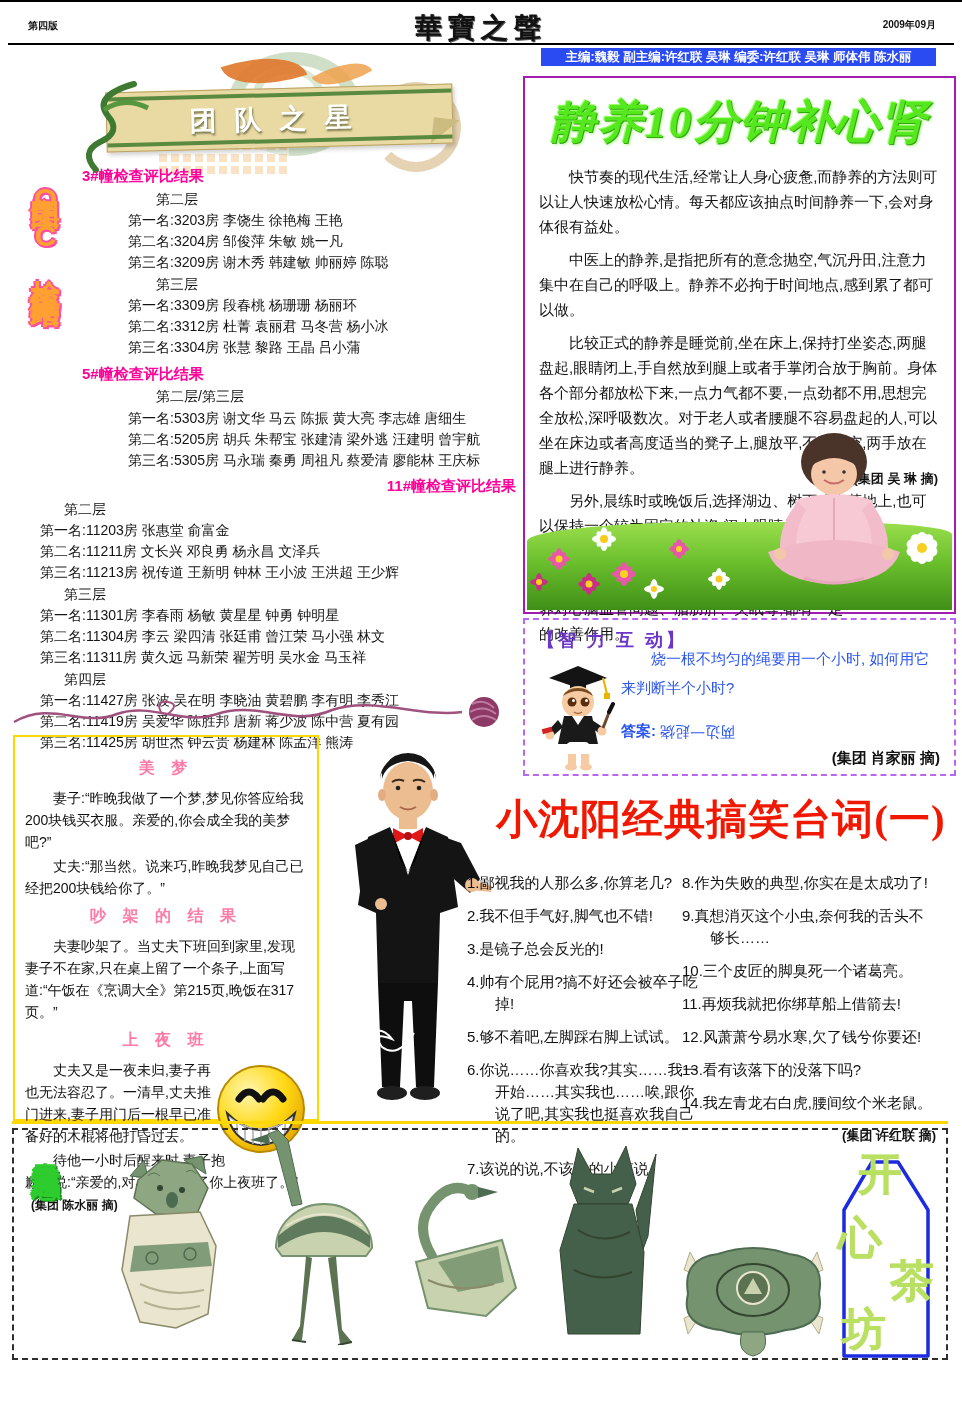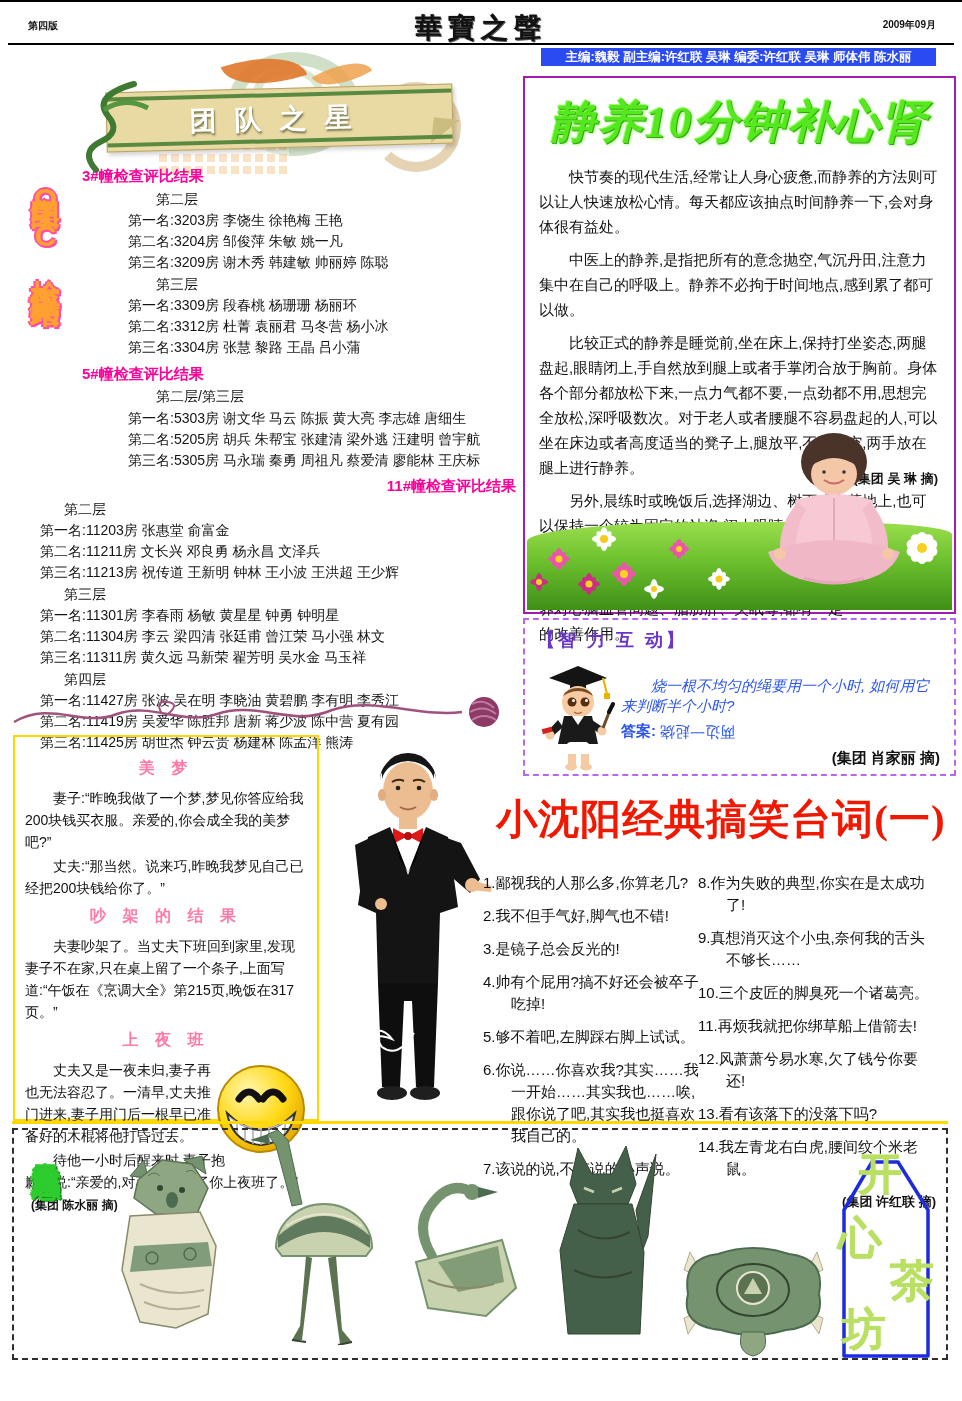--- a/index.html
+++ b/index.html
@@ -87,33 +87,33 @@
          background:linear-gradient(#9ade4d 0%,#6cc02d 45%,#3f8f17 100%);
          border-radius:45% 30% 0 0 / 22% 14% 0 0;}
   .flowers{position:absolute;left:4px;bottom:8px;width:240px;height:100px;}
   .yogagirl{position:absolute;right:10px;bottom:4px;width:210px;height:180px;}
 
   
   .quiz{position:absolute;left:523px;top:616px;width:433px;height:158px;border:2px dashed #bb66ee;
         box-sizing:border-box;}
   .quiz .qtitle{position:absolute;left:12px;top:8px;font-size:18px;font-weight:bold;letter-spacing:3px;color:#6a35c8;}
   .scholar{position:absolute;left:16px;top:36px;width:74px;height:116px;}
-  .quiz .question{position:absolute;left:96px;top:56px;width:322px;font-size:15px;line-height:20px;color:#2b55ee;
-                  text-indent:2em;font-style:italic;}
+  .quiz .question{position:absolute;left:96px;top:24px;width:322px;font-size:15px;line-height:29px;color:#2b55ee;
+                  text-indent:2em;}
   .quiz .answer{position:absolute;left:96px;top:102px;font-size:15px;color:#2b55ee;font-weight:bold;}
   .quiz .answer .flip{display:inline-block;transform:rotate(180deg);font-weight:normal;}
   .quiz .attr{position:absolute;right:14px;bottom:6px;font-weight:bold;font-size:15px;}
 
   
   .quotes-title{position:absolute;left:488px;top:790px;width:466px;text-align:center;font-size:41px;font-weight:bold;
                 color:#f01800;font-family:"Liberation Serif",serif;letter-spacing:1px;}
   .qcol{position:absolute;top:870px;font-size:15px;line-height:22px;}
   .qcol-left{left:467px;width:236px;}
   .qcol-right{left:682px;width:254px;}
-  .qitem{margin-bottom:11px;padding-left:44px;text-indent:-28px;}
+  .qitem{margin-bottom:11px;padding-left:28px;text-indent:-28px;}
   .q-attr{text-align:right;font-weight:bold;font-size:13px;margin-top:2px;}
 
   
   .yellow-rule{position:absolute;left:12px;top:1119px;width:936px;border-top:3px solid #ffd800;}
   .bottom-box{position:absolute;left:12px;top:1126px;width:936px;height:232px;border:2px dashed #2e2e2e;
               box-sizing:border-box;}
   .origami{position:absolute;}
   .tag-shape{position:absolute;left:836px;top:1148px;width:100px;height:212px;}
   .tag-char{position:absolute;font-size:44px;font-weight:bold;color:#b9e061;line-height:1;
             text-shadow:0 0 1px #a3cc4e;}

